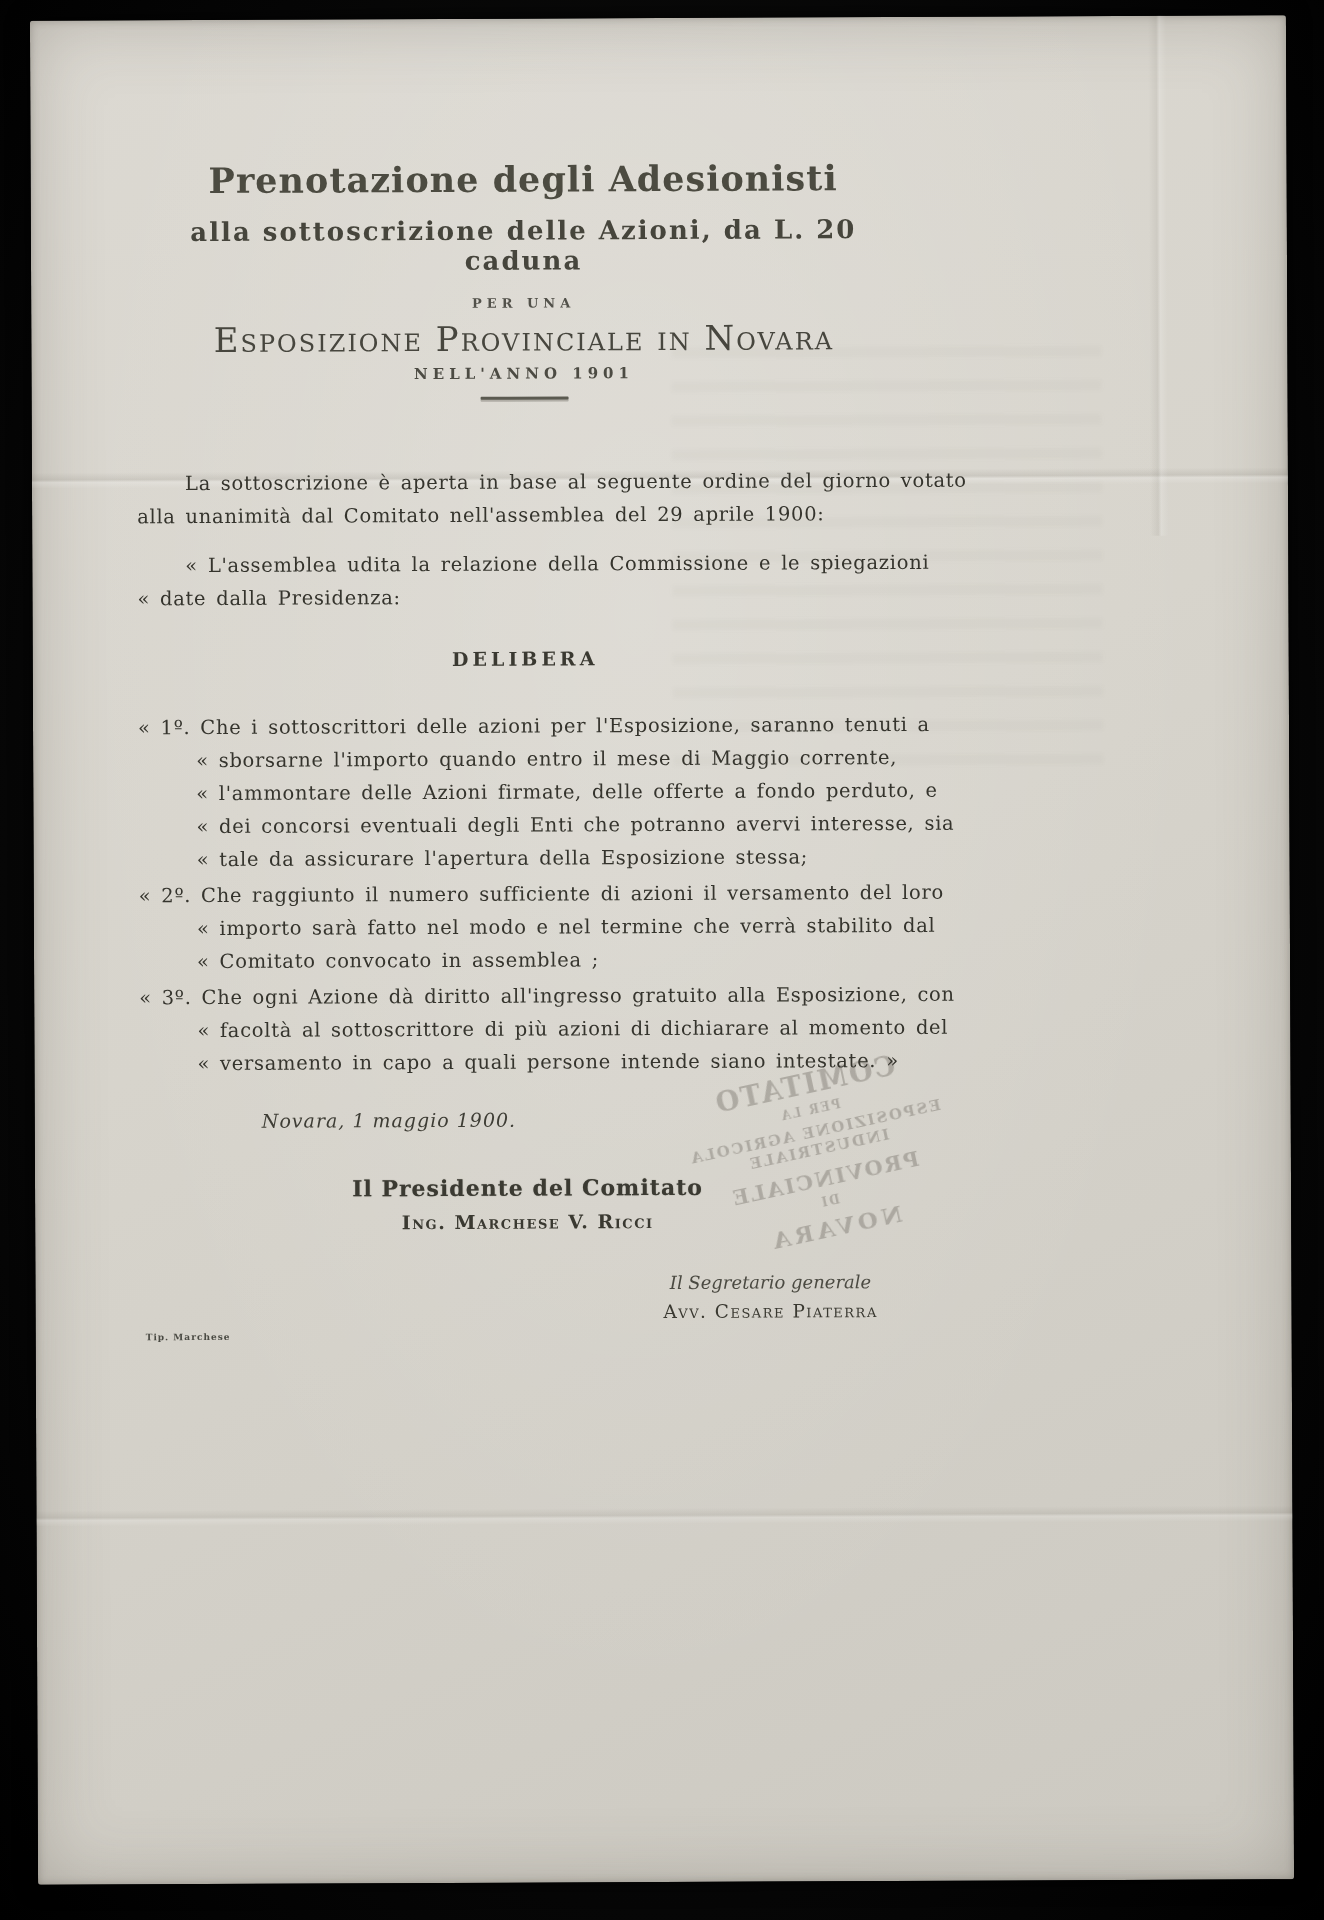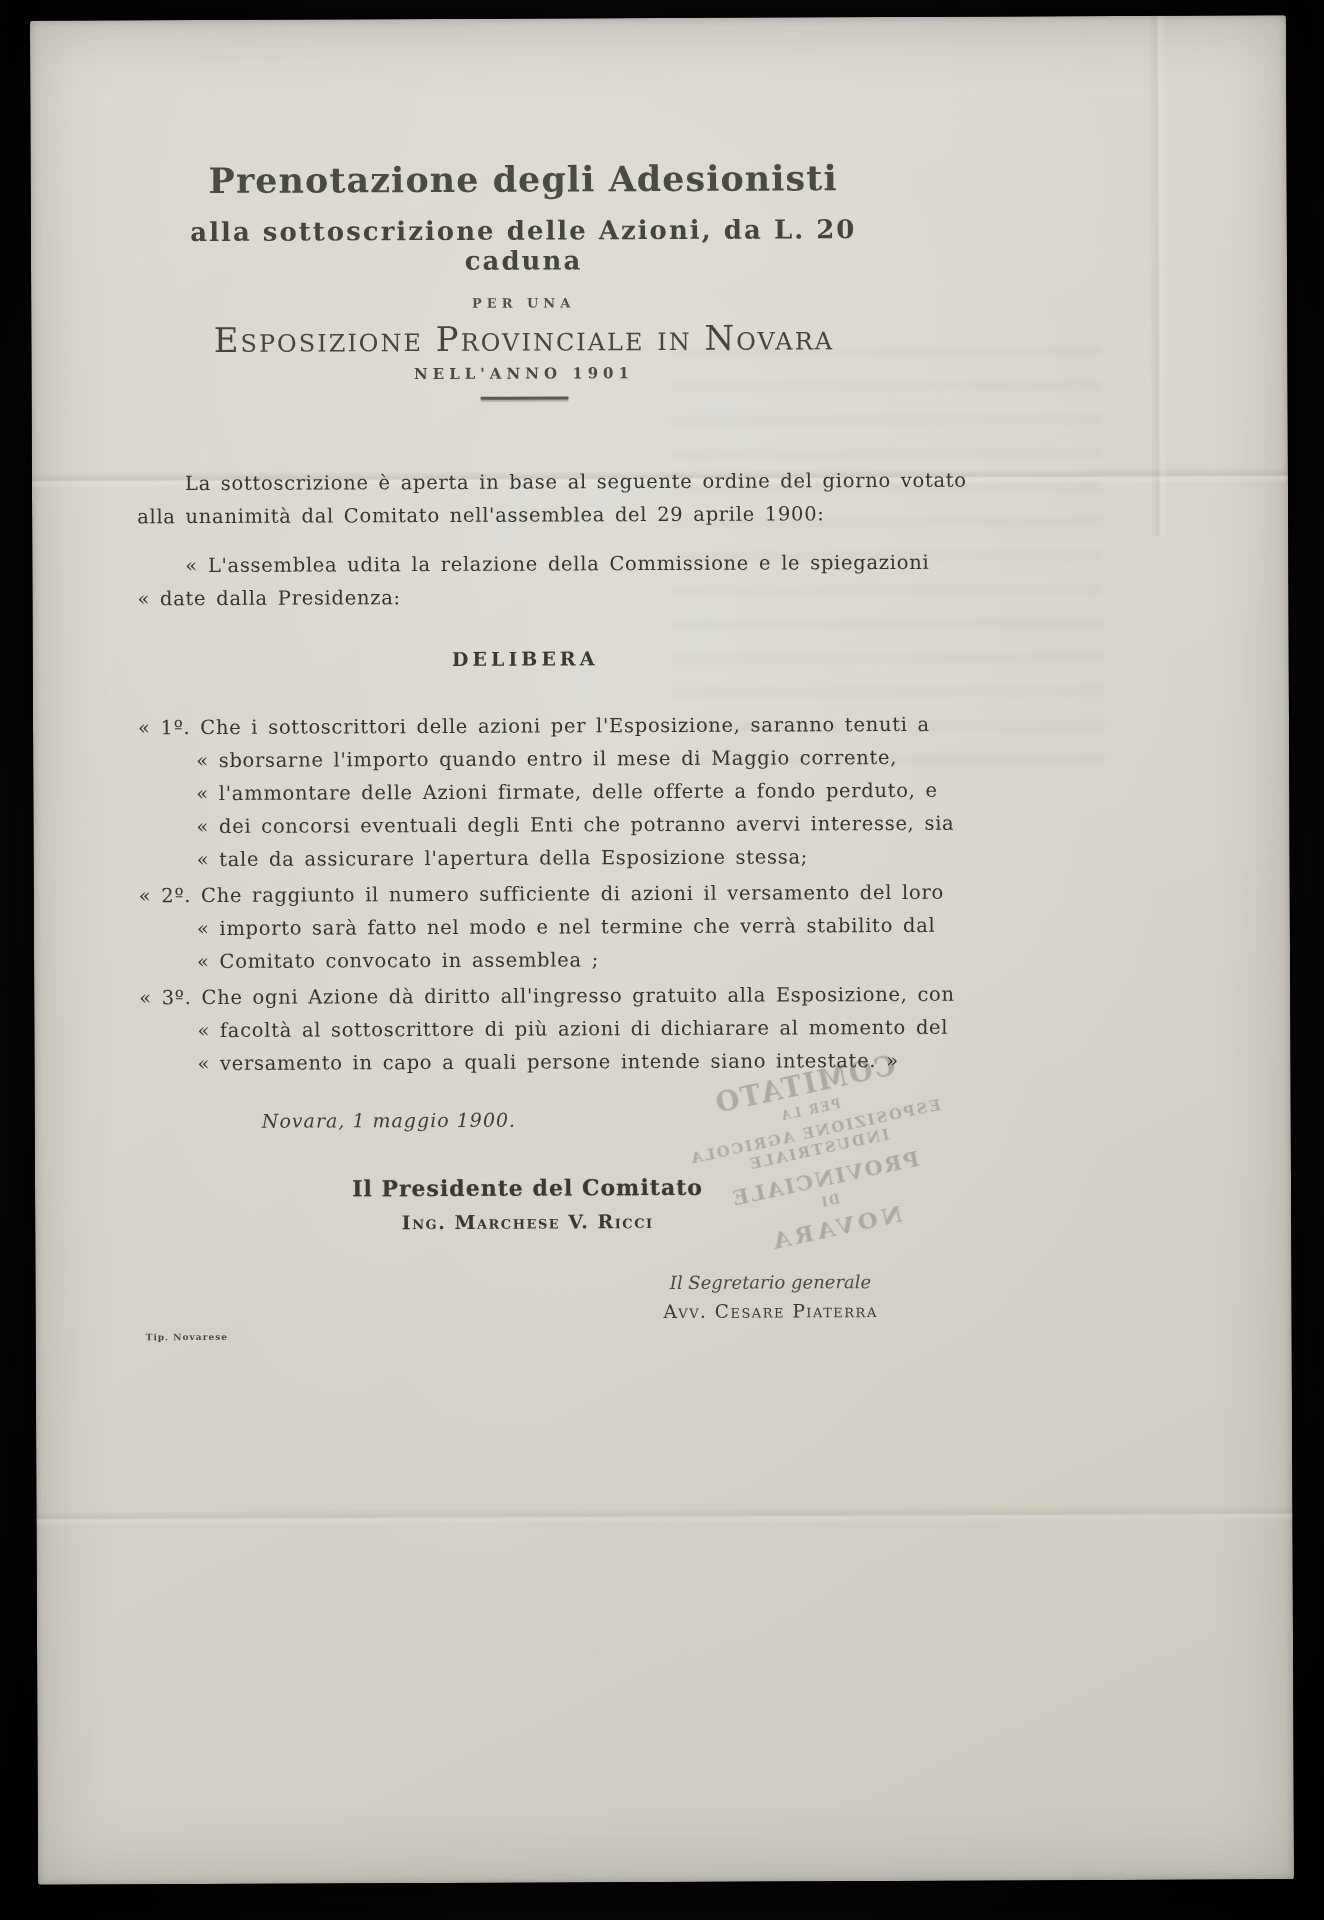--- a/index.html
+++ b/index.html
@@ -155,16 +155,16 @@
         <div class="president-name">Ing. Marchese V. Ricci</div>
       </div>
 
       <div class="secretary">
         <div class="secretary-title">Il Segretario generale</div>
         <div class="secretary-name">Avv. Cesare Piaterra</div>
       </div>
 
     </div>
 
-    <div class="printer">Tip. Novarese</div>
+    <div class="printer">Tip. Marchese</div>
 
   </div>
 </div>
 
 </body></html>

